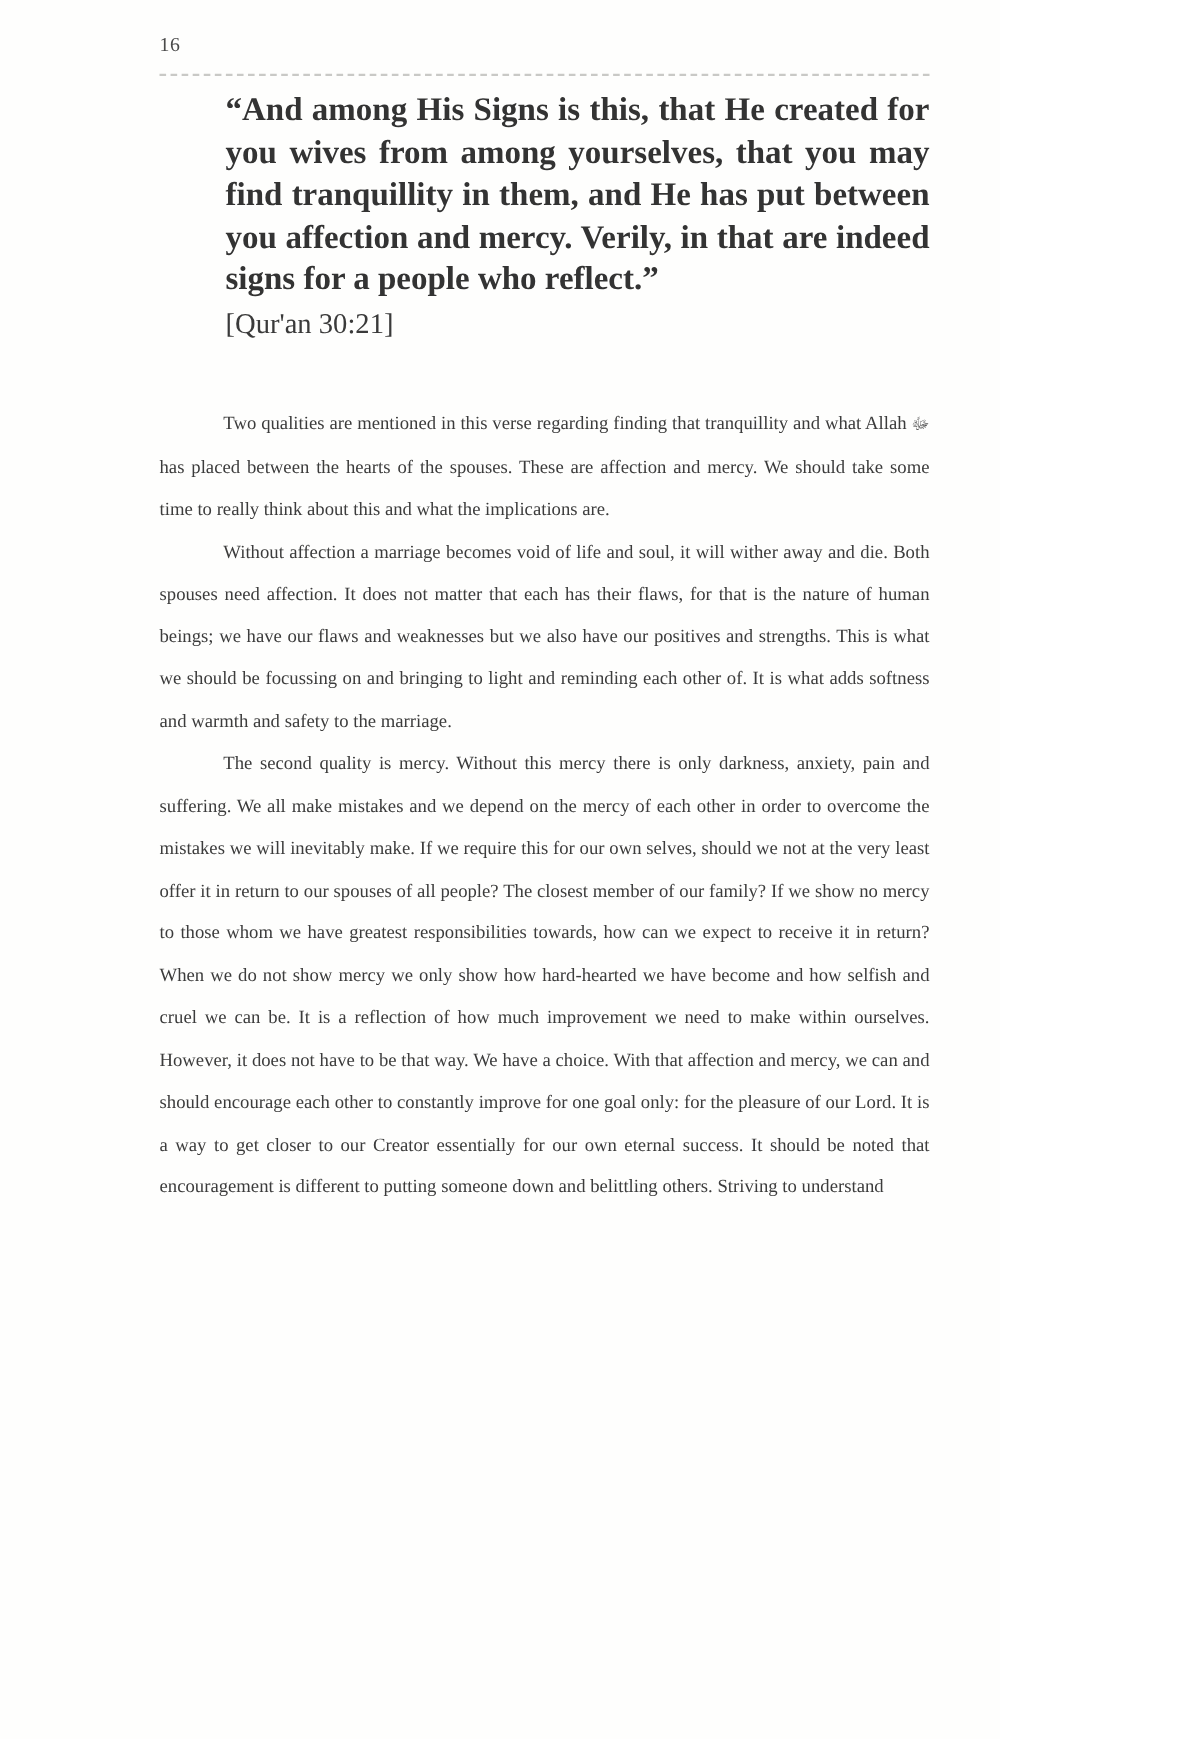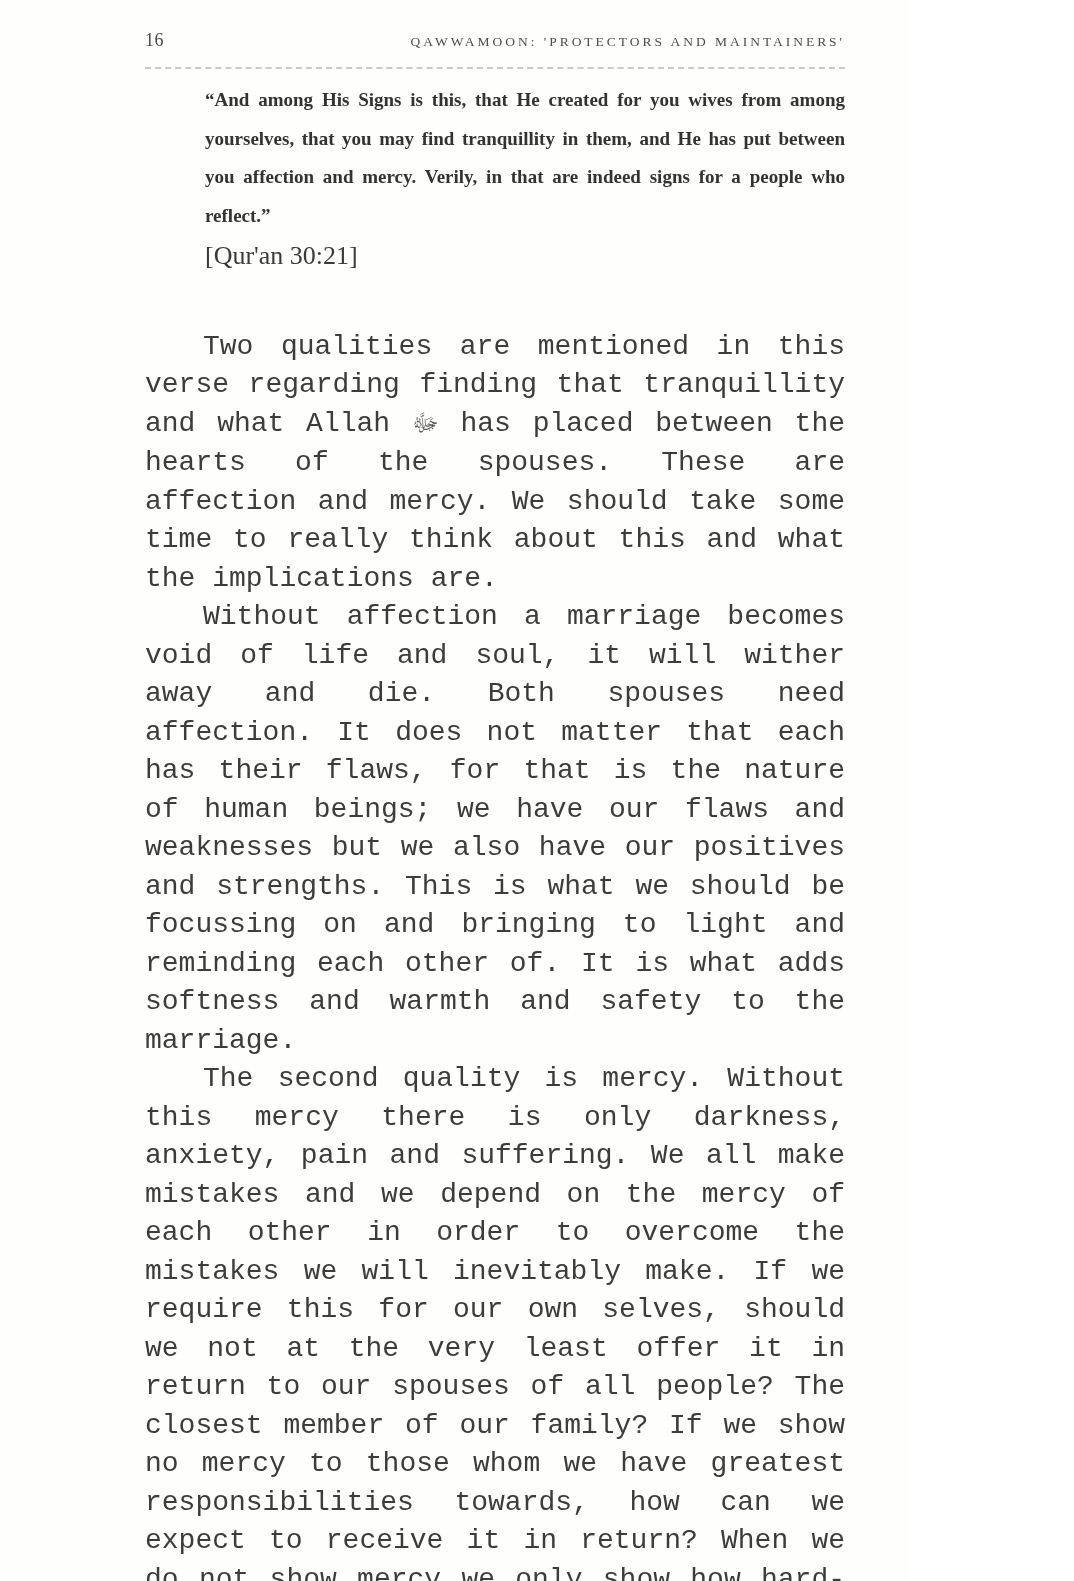--- a/index.html
+++ b/index.html
@@ -45,58 +45,56 @@
     border-top: 2px dashed #c9c9c6;
     margin: 16px 0 0 0;
   }
   .intro-line {
     margin-top: 48px;
     font-size: 22px;
     color: #3a3a3a;
   }
   .quote-block {
     margin: 12px 0 0 60px;
-    font-size: 19px;
+    font-size: 30px;
     font-weight: bold;
     color: #333333;
     line-height: 38.5px;
     text-align: justify;
   }
   .quote-citation {
     margin: 2px 0 0 60px;
     font-size: 26px;
     font-weight: normal;
     color: #3a3a3a;
     line-height: 38.5px;
   }
   .body-text {
     margin-top: 52px;
   }
   .body-text p {
     margin: 0;
-    font-size: 28px;
+    font-size: 17px;
     line-height: 38.5px;
     color: #3c3c3c;
     text-align: justify;
     text-indent: 58px;
-    font-family: Liberation Mono, monospace;
   }
   .honorific {
     font-size: 0.85em;
     color: #5a5a5a;
   }
 </style>
 </head>
 <body>
 
 <div class="page">
 
   <div class="page-header">
     <span class="page-number">16</span>
-    <span class="running-head">QAWWAMOON: 'PROTECTORS AND MAINTAINERS'</span>
   </div>
 
   <hr class="header-rule">
 
 
   <div class="quote-block">“And among His Signs is this, that He created for you wives from among yourselves, that you may find tranquillity in them, and He has put between you affection and mercy. Verily, in that are indeed signs for a people who reflect.”</div>
 
   <div class="quote-citation">[Qur'an 30:21]</div>
 
   <div class="body-text">

